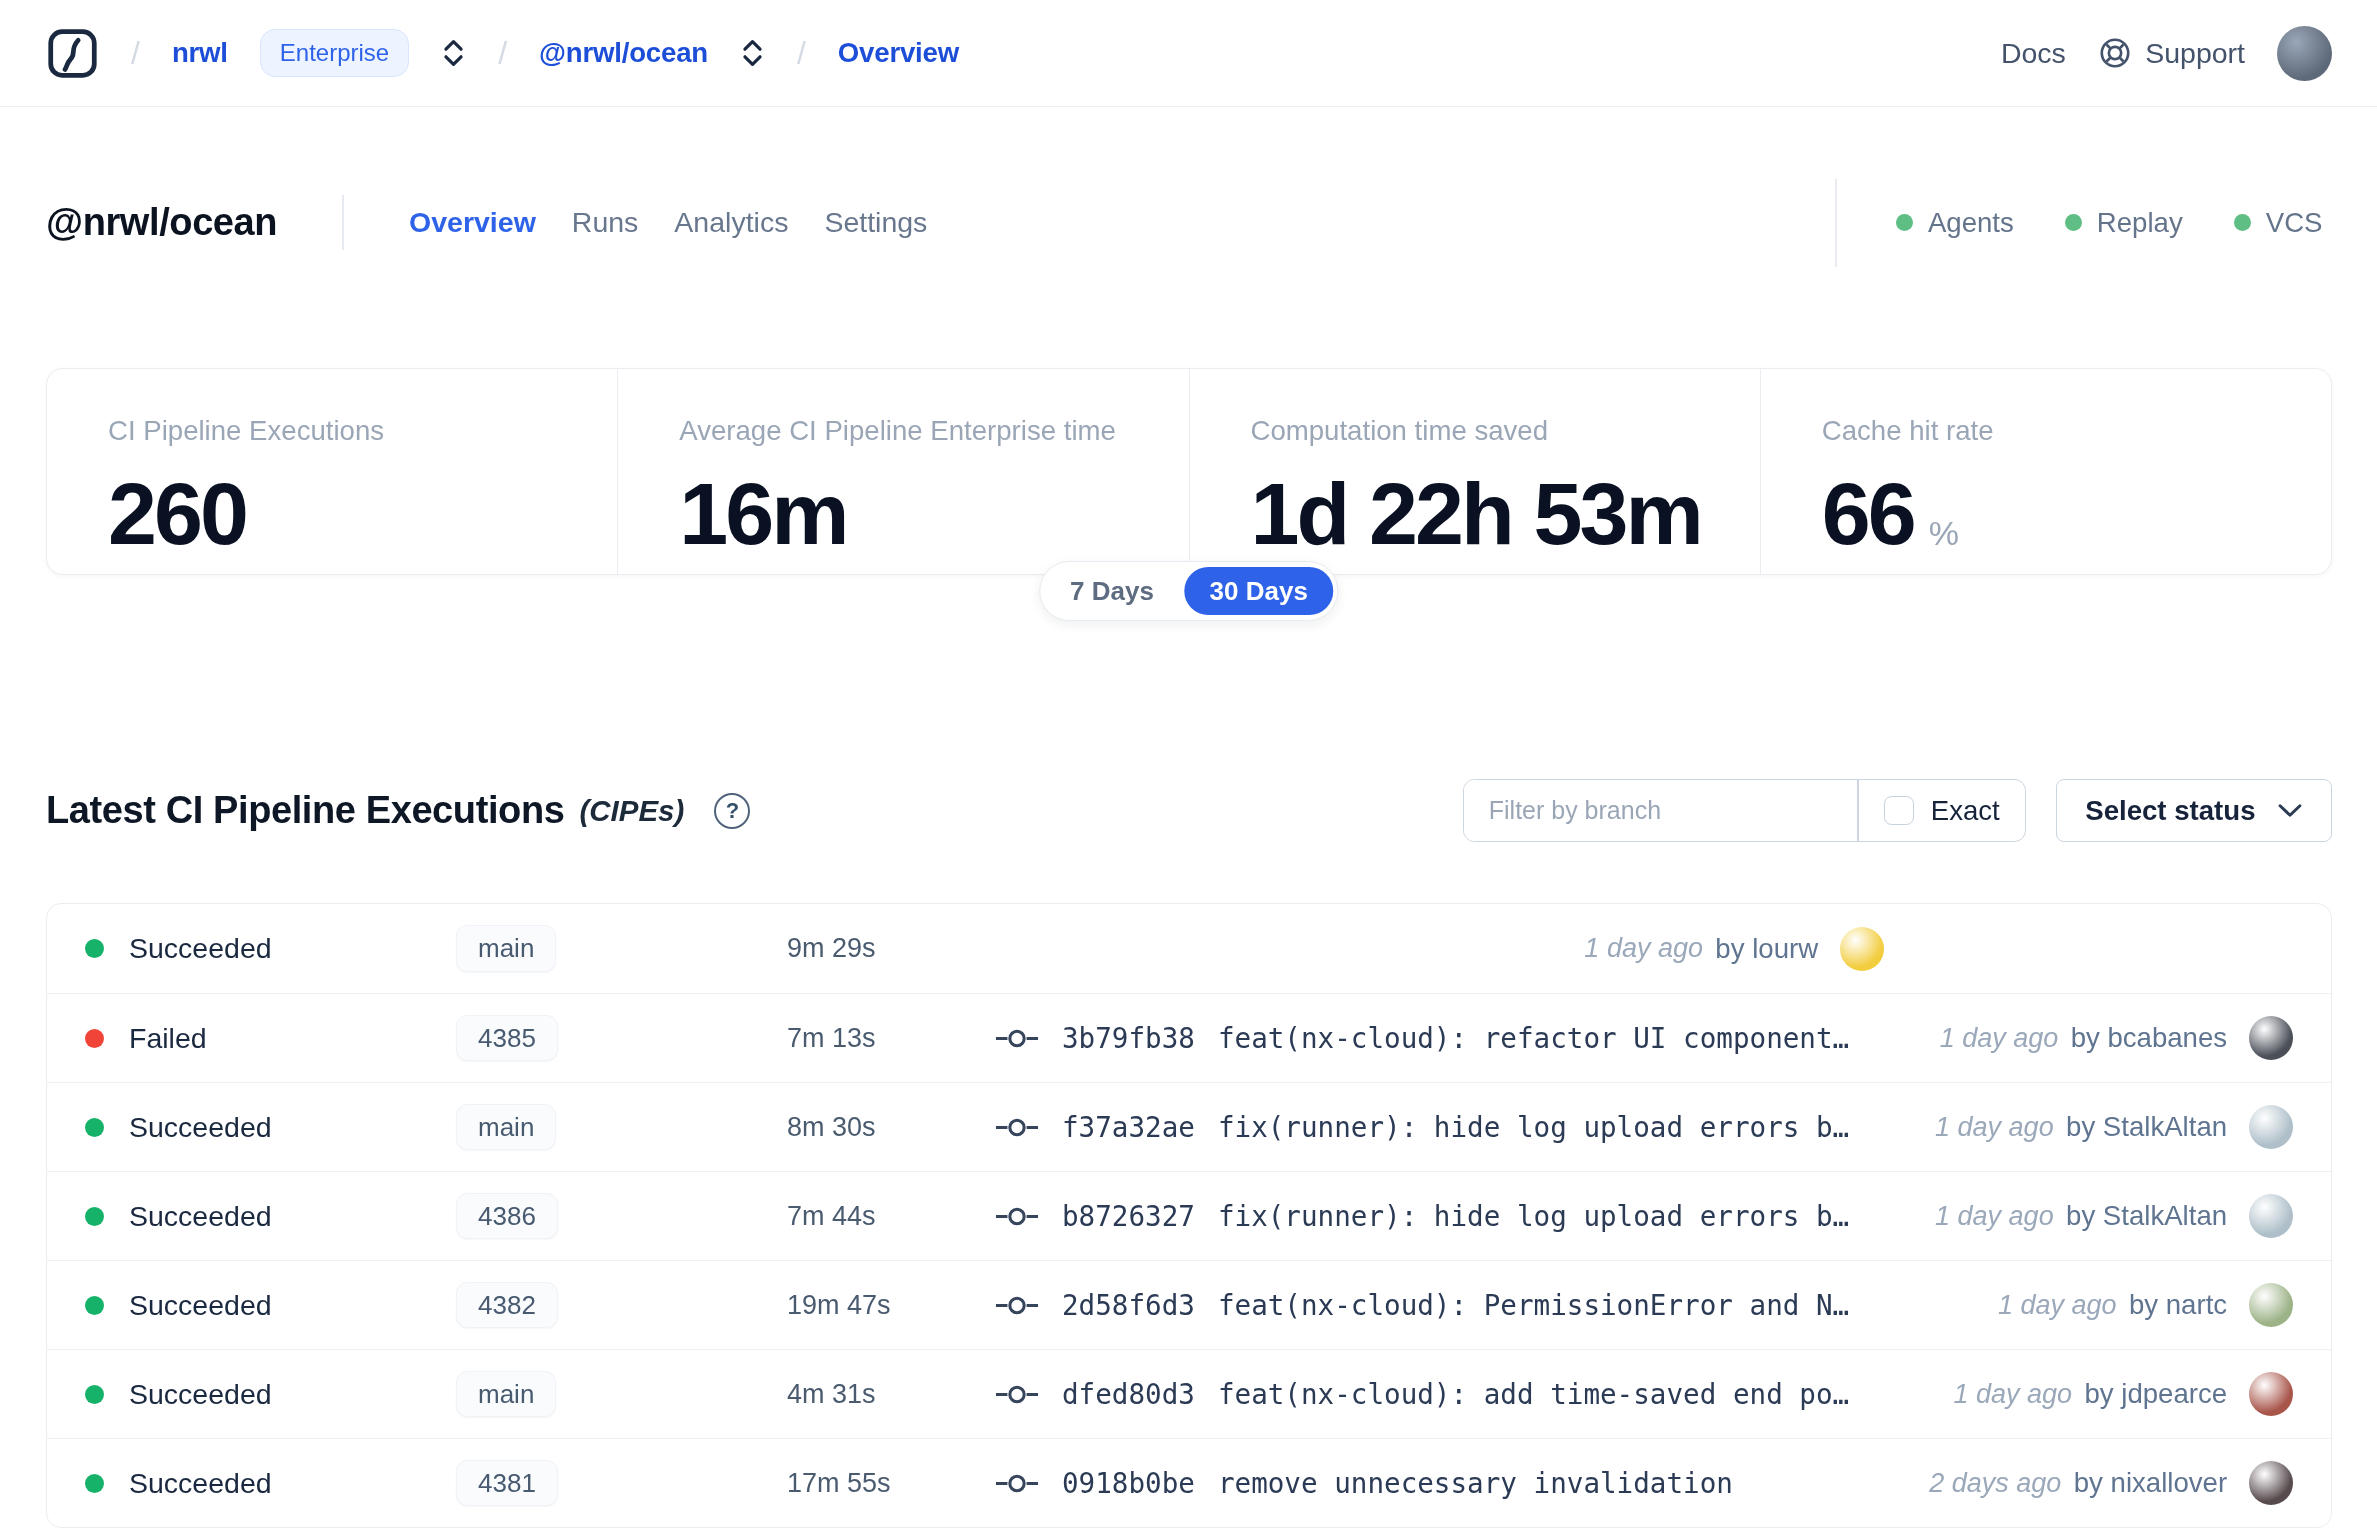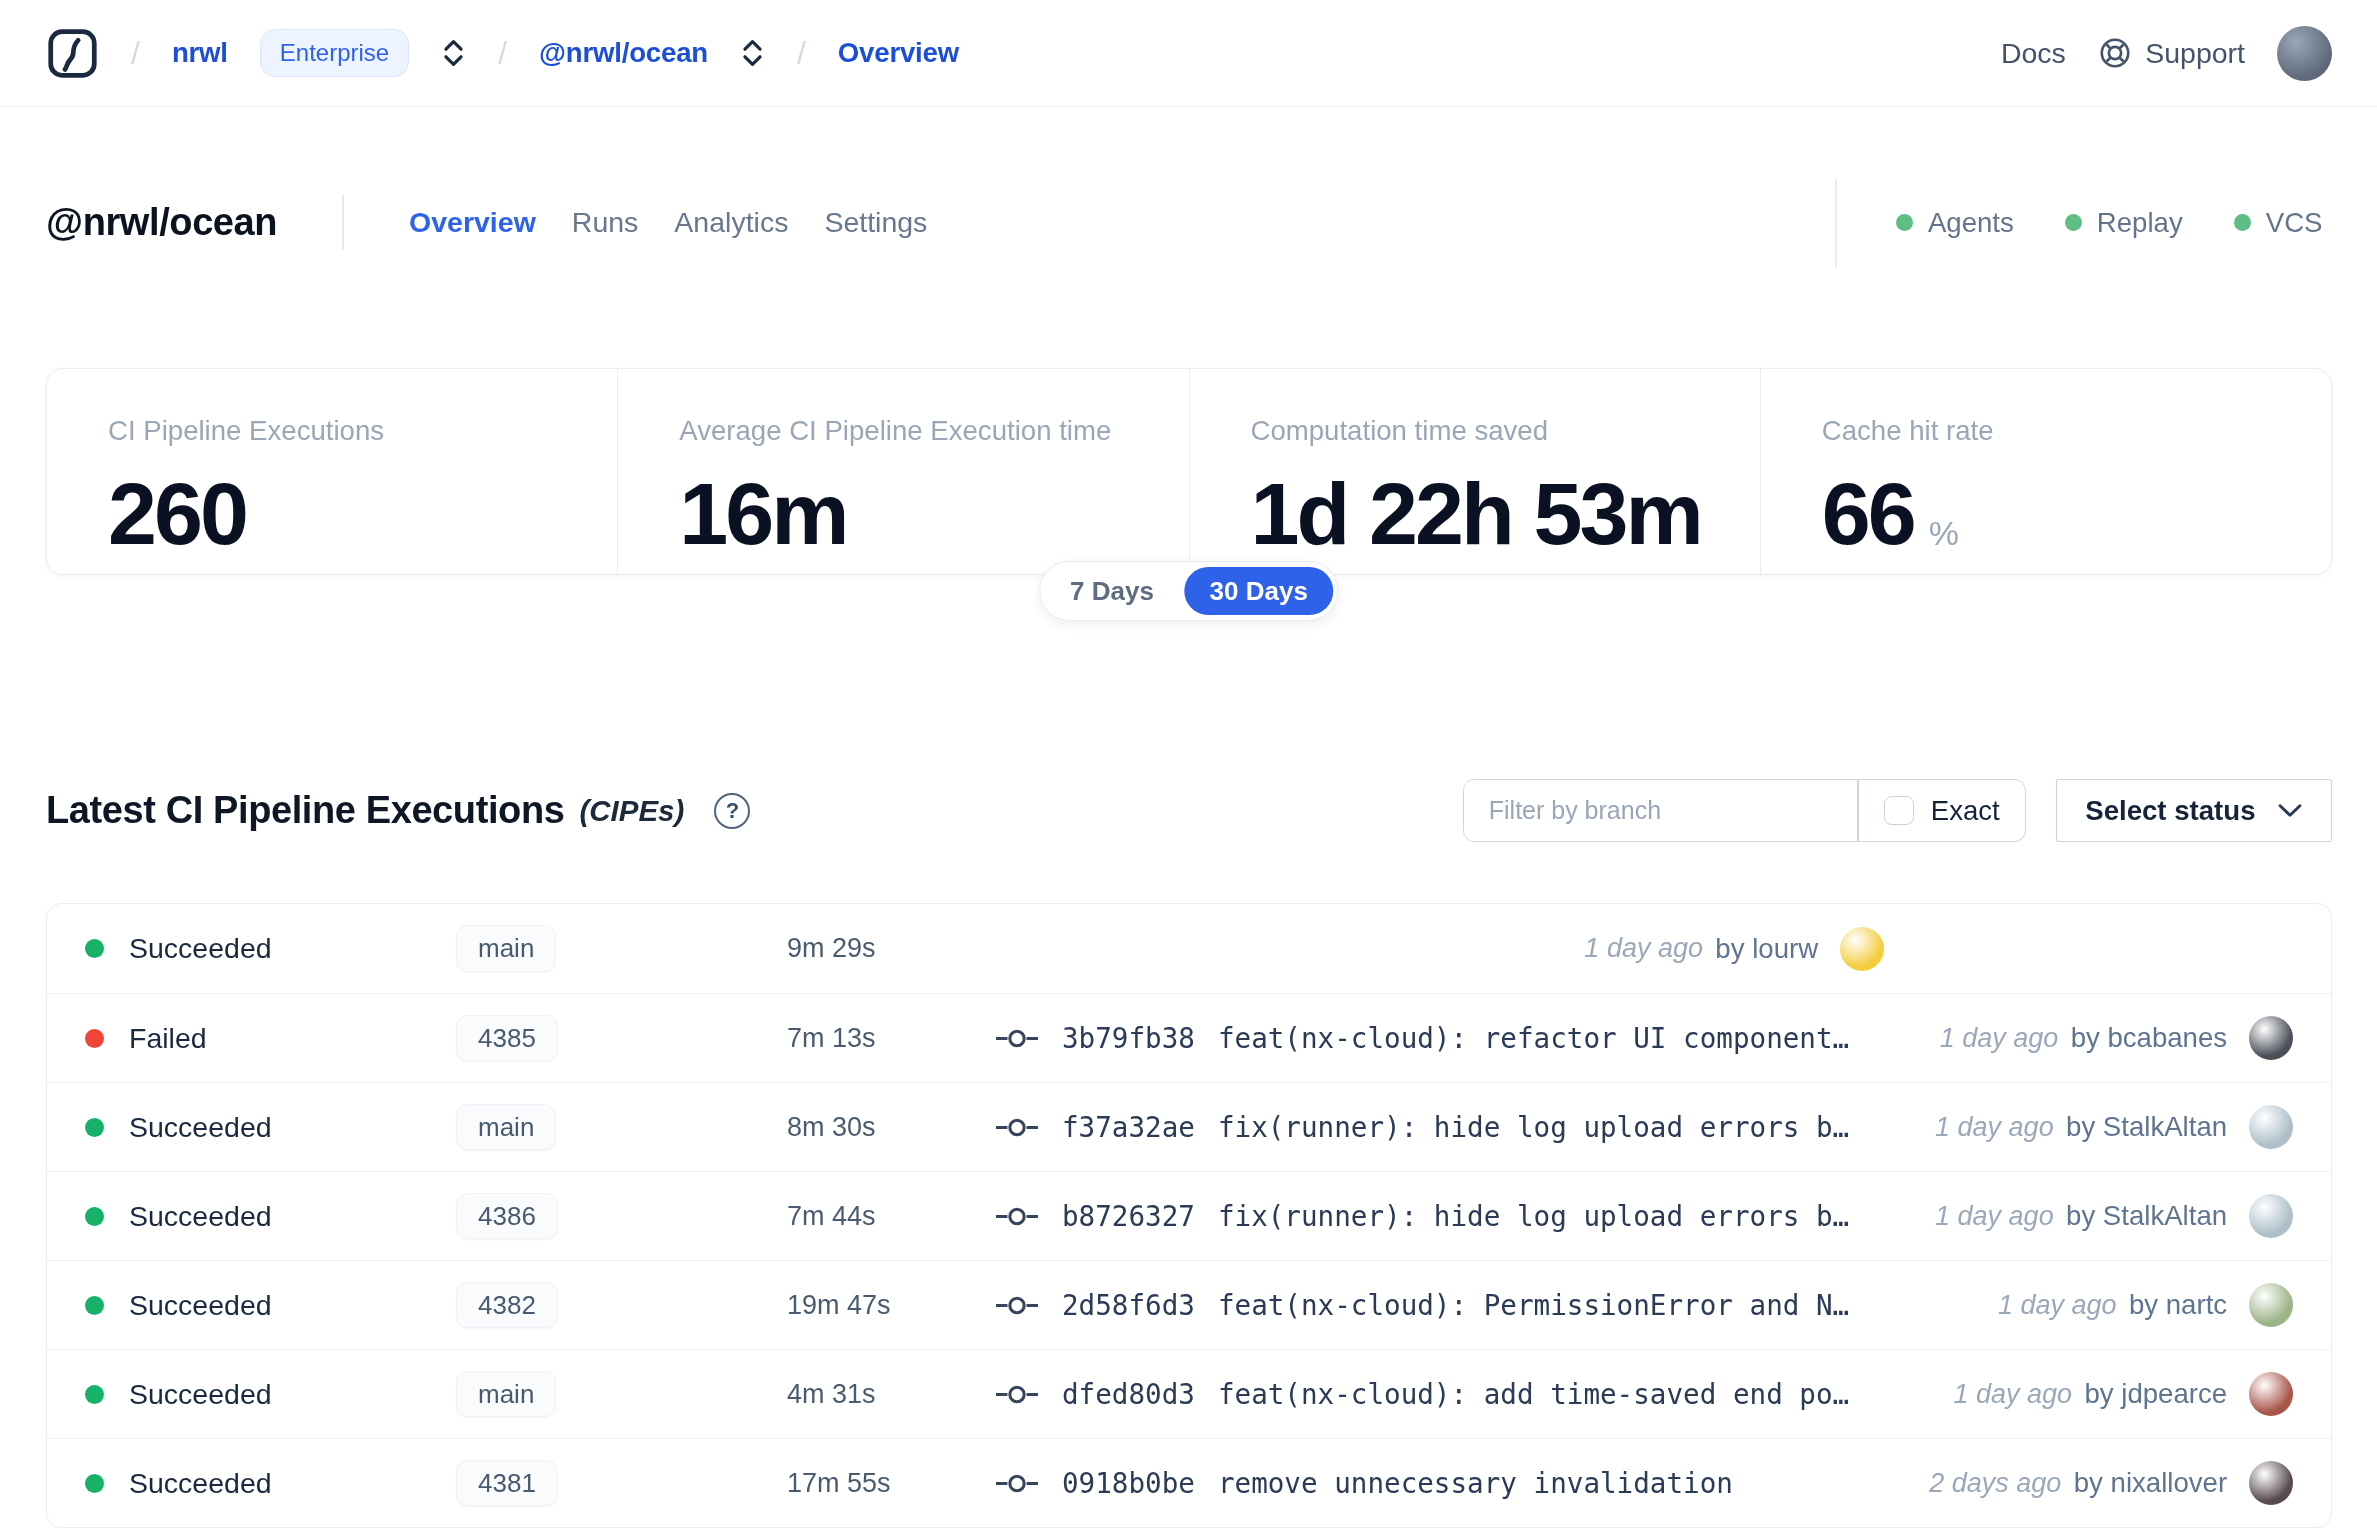--- a/index.html
+++ b/index.html
@@ -65,21 +65,21 @@
   .filter-box { display:flex; align-items:center; height:63px; width:563px;
     border:1.9px solid #ccd5e0; border-radius:11.4px; background:#fff; overflow:hidden; }
   .filter-input { flex:1; height:100%; border:none; outline:none; font-size:25px; padding:0 25px;
     color:#0e1726; font-family:"Liberation Sans", sans-serif; }
   .filter-input::placeholder { color:#9aa6b6; }
   .filter-vdiv { width:1.9px; height:100%; background:#ccd5e0; }
   .exact-wrap { display:flex; align-items:center; gap:17px; padding:0 25px; }
   .checkbox { width:29.5px; height:29.5px; border:1.9px solid #c7d1de; border-radius:7.6px; background:#fff; cursor:pointer; }
   .exact-label { font-size:27.6px; color:#16233a; }
   .status-btn { display:flex; align-items:center; gap:21px; height:63px; padding:0 28.5px;
-    border:1.9px solid #ccd5e0; border-radius:2px; background:#fff; font-size:27.6px; font-weight:600;
+    border:1.9px solid #ccd5e0; border-radius:8px; background:#fff; font-size:27.6px; font-weight:600;
     color:#16233a; cursor:pointer; font-family:"Liberation Sans", sans-serif; }
 
   
   .table { margin:61px 46px 0; border:1.9px solid #e9edf2; border-radius:15px; background:#fff; overflow:hidden; }
   .row { display:grid; grid-template-columns:371px 331px 208px 1fr 409px; align-items:center;
     height:89px; padding:0 38px; cursor:pointer; }
   .row + .row { border-top:1.9px solid #eef1f6; }
   .cell-status { display:flex; align-items:center; gap:25px; }
   .row-dot { width:19px; height:19px; border-radius:50%; }
   .row-dot.success { background:var(--success_dot); }
@@ -173,21 +173,21 @@
 </div>
 
 <div class="stats">
   <div class="stat-card">
     <div class="stat-label">CI Pipeline Executions</div>
     <div class="stat-value">
         <span>260</span>
       </div>
   </div>
   <div class="stat-card">
-    <div class="stat-label">Average CI Pipeline Execution time</div>
+    <div class="stat-label">Average CI Pipeline Enterprise time</div>
     <div class="stat-value">
         <span>16m</span>
       </div>
   </div>
   <div class="stat-card">
     <div class="stat-label">Computation time saved</div>
     <div class="stat-value">
         <span>1d 22h 53m</span>
       </div>
   </div>

